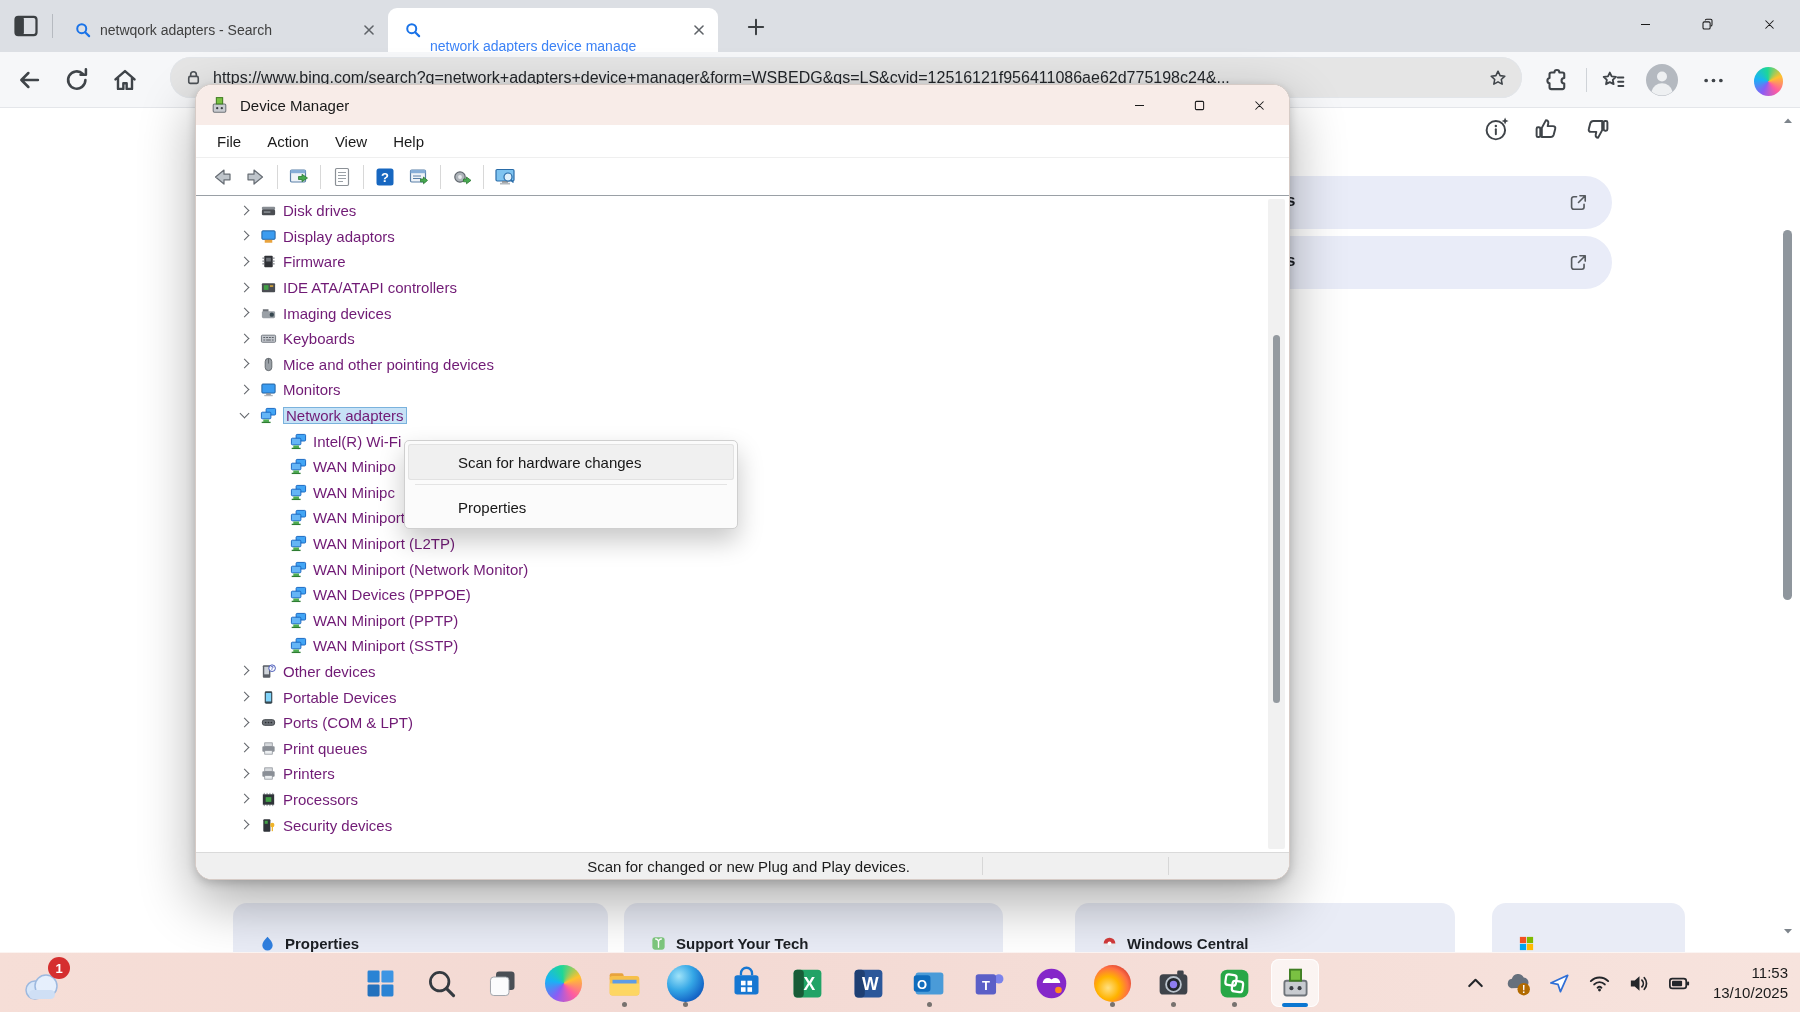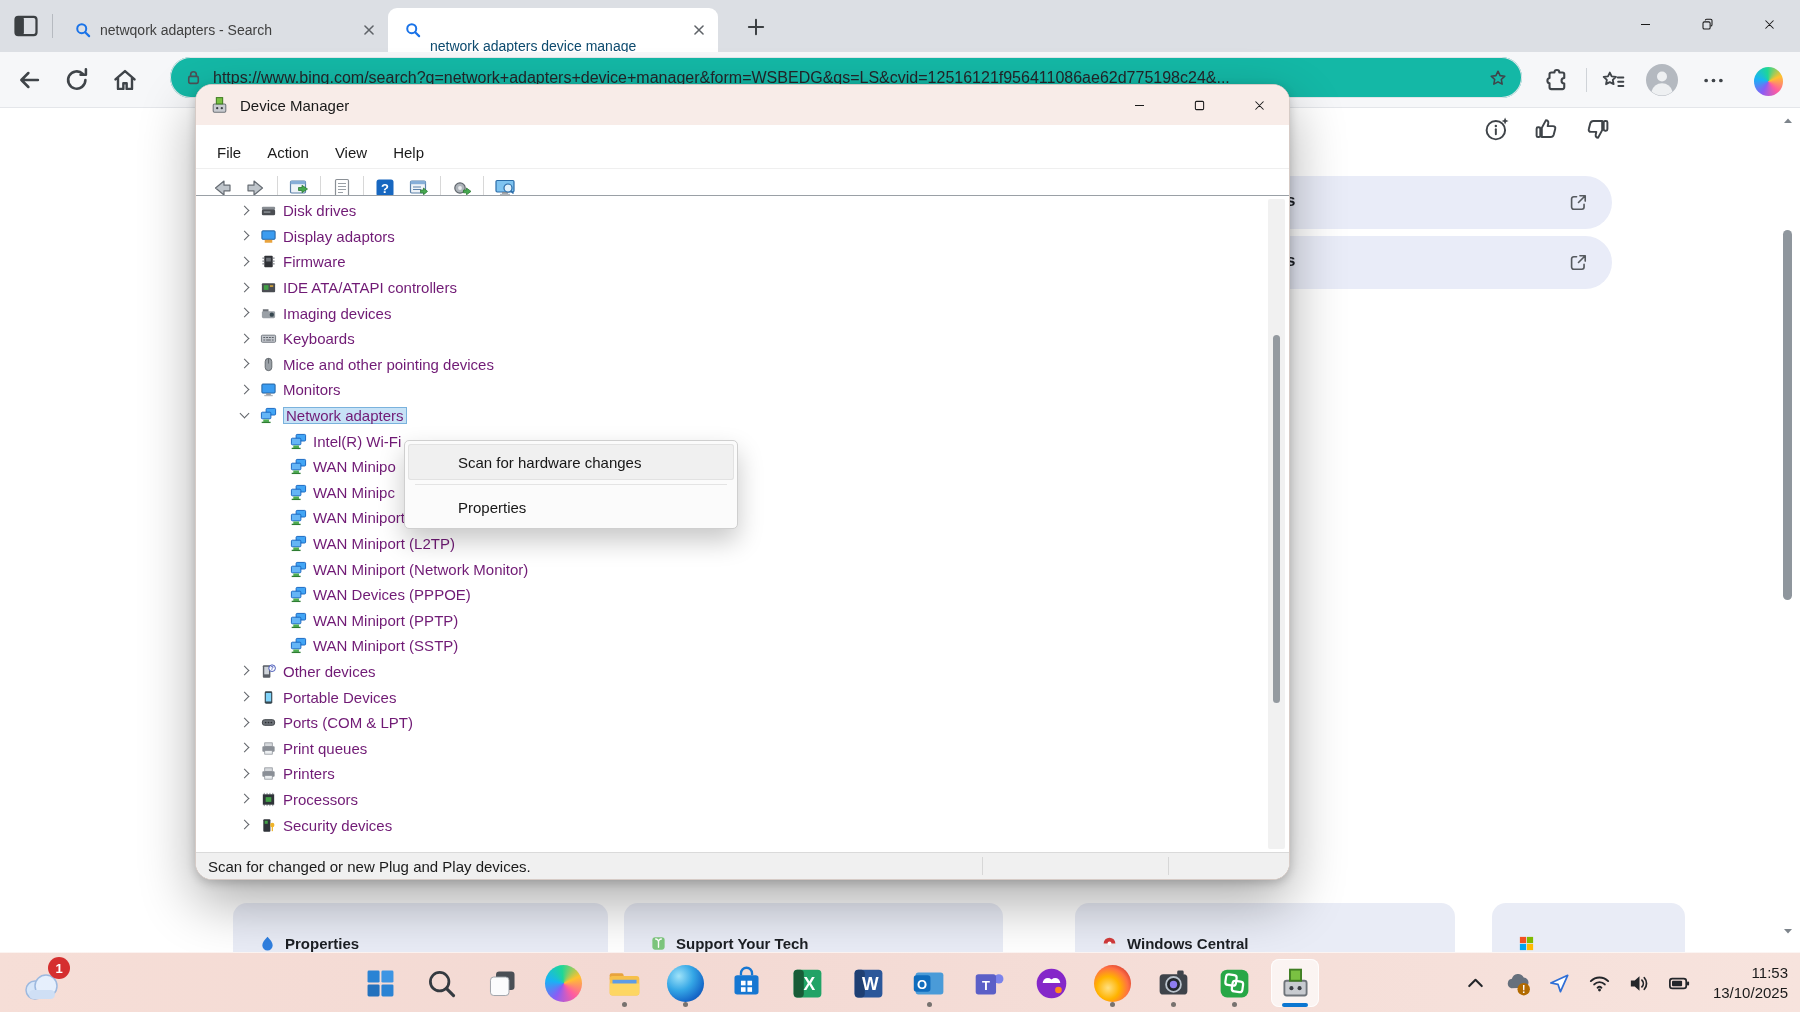--- a/index.html
+++ b/index.html
@@ -15,31 +15,31 @@
   
   .tabbar{position:absolute;left:0;top:0;right:0;height:52px;background:#dcdfe4;}
   .vtabs-btn{position:absolute;left:12px;top:12px;width:28px;height:28px;}
   .tab-vline{position:absolute;left:52px;top:14px;width:1px;height:24px;background:#b6bac0;}
   .tab-strip{position:absolute;left:58px;top:8px;height:44px;display:flex;}
   .tab{width:330px;height:44px;display:flex;align-items:center;padding:0 10px 0 16px;box-sizing:border-box;
     border-radius:9px 9px 0 0;position:relative;}
   .tab.active{background:#fff;}
   .tab .fav{width:18px;height:18px;flex:0 0 auto;}
   .tab-title{flex:1;margin:0 8px;font-size:14px;color:#404040;white-space:nowrap;overflow:hidden;}
-  .tab.active .tab-title{color:#0c4a6e;margin-top:31px;}
+  .tab.active .tab-title{color:#3b82f6;margin-top:31px;}
   .tab .tclose{width:18px;height:18px;flex:0 0 auto;border-radius:4px;}
   .newtab-btn{position:absolute;left:745px;top:16px;width:22px;height:22px;}
   .win-controls{position:absolute;right:0;top:0;height:48px;display:flex;}
   .wc{width:62px;height:48px;display:flex;align-items:center;justify-content:center;}
   .wc .ic{width:15px;height:15px;}
 
   
   .navbar{position:absolute;left:0;top:52px;right:0;height:56px;background:#f6f7f9;border-bottom:1px solid #e4e6ea;box-sizing:border-box;}
   .nav-btn{position:absolute;top:14px;width:28px;height:28px;}
-  .url-pill{position:absolute;left:170px;top:5px;width:1352px;height:41px;background:#14b8a6;border-radius:21px;
+  .url-pill{position:absolute;left:170px;top:5px;width:1352px;height:41px;background:#e5e5e5;border-radius:21px;
     box-shadow:inset 0 0 0 1px #e2e5e9;display:flex;align-items:center;padding:0 14px;box-sizing:border-box;}
   .url-pill .lock{width:19px;height:19px;flex:0 0 auto;}
   .url-text{flex:1;margin:0 10px;font-size:16px;color:#23262a;white-space:nowrap;overflow:hidden;text-decoration:underline;}
   .url-pill .star{width:20px;height:20px;flex:0 0 auto;}
   .nav-right .ic{position:absolute;top:15px;width:27px;height:27px;}
   .nav-sep{position:absolute;left:1586px;top:16px;width:1px;height:24px;background:#cfd3d8;}
 
   
   .page{position:absolute;left:0;top:108px;right:0;bottom:60px;background:#fff;overflow:hidden;}
   .fb-row{position:absolute;left:1482px;top:6px;display:flex;gap:20px;}
@@ -59,40 +59,40 @@
 
   
   .dm{position:absolute;left:195px;top:84px;width:1095px;height:796px;background:#fff;border-radius:17px;
     box-shadow:0 22px 55px rgba(0,0,0,.33),0 3px 10px rgba(0,0,0,.18);border:1px solid #d6cbc6;box-sizing:border-box;z-index:20;overflow:hidden;}
   .dm-title{height:40px;background:#f8ece8;display:flex;align-items:center;padding-left:13px;}
   .dm-title .appic{width:21px;height:21px;}
   .dm-title-text{margin-left:10px;font-size:15px;color:#191919;}
   .dm-controls{margin-left:auto;display:flex;height:40px;}
   .dmc{width:60px;height:40px;display:flex;align-items:center;justify-content:center;}
   .dmc .ic{width:15px;height:15px;}
-  .dm-menubar{height:32px;display:flex;align-items:center;padding-left:8px;background:#fff;border-bottom:1px solid #efefef;margin-top:11px;}
+  .dm-menubar{height:32px;display:flex;align-items:center;padding-left:8px;background:#fff;border-bottom:1px solid #efefef;}
   .menu-item{padding:0 13px;font-size:15px;color:#1a1a1a;}
   .dm-toolbar{height:37px;display:flex;align-items:center;padding-left:9px;background:#fff;border-bottom:1px solid #e8e8e8;}
   .dm-toolbar .ic{width:22px;height:22px;margin:0 6px;}
   .tb-sep{width:1px;height:24px;background:#d8d8d8;margin:0 4px;}
   .dm-body{position:absolute;left:0;right:0;top:110px;bottom:27px;border-top:1px solid #9aa0a6;background:#fff;overflow:hidden;}
   .device-tree{position:absolute;left:0;top:2px;right:30px;}
   .trow{height:25.6px;display:flex;align-items:center;gap:6px;padding-left:40px;}
   .trow.child{padding-left:94px;}
   .chev{width:18px;height:18px;position:relative;flex:0 0 auto;}
   .chev::before{content:"";position:absolute;left:5px;top:5px;width:6px;height:6px;
     border-right:1.6px solid #5f6368;border-bottom:1.6px solid #5f6368;transform:rotate(-45deg);}
   .chev.open::before{transform:rotate(45deg);top:3px;}
   .tree-ic{width:17px;height:17px;flex:0 0 auto;}
   .tlabel{font-size:15px;color:#701a75;white-space:nowrap;}
   .tlabel.sel{background:#c7e2f6;box-shadow:inset 0 0 0 1px #7ab2dd;padding:0 3px;}
   .dm-vscroll{position:absolute;right:4px;top:3px;bottom:3px;width:17px;background:#f1f1f1;border-radius:2px;}
   .dm-vthumb{position:absolute;left:5px;width:7px;top:136px;height:368px;background:#949aa0;border-radius:4px;}
   .dm-status{position:absolute;left:0;right:0;bottom:0;height:27px;background:#f0f0f0;border-top:1px solid #dadada;
-    display:flex;align-items:center;padding-left:12px;font-size:15px;color:#1a1a1a;box-sizing:border-box;}
+    display:flex;align-items:center;padding-left:12px;font-size:15px;color:#1a1a1a;box-sizing:border-box;justify-content:center;}
   .st-sep{position:absolute;top:4px;bottom:4px;width:1px;background:#d7d7d7;}
   .st-sep-1{left:786px;} .st-sep-2{left:972px;}
 
   
   .ctx{position:absolute;left:404px;top:440px;width:334px;background:#fbfbfb;border:1px solid #cfcfcf;border-radius:5px;
     box-shadow:0 12px 26px rgba(0,0,0,.22);padding:3px 0;z-index:50;box-sizing:border-box;}
   .ctx-item{height:36px;display:flex;align-items:center;padding-left:50px;font-size:15px;color:#161616;margin:0 3px;border-radius:3px;}
   .ctx-item.hl{background:#f0f0f0;box-shadow:inset 0 0 0 1px #e2e2e2;}
   .ctx-sep{height:1px;background:#e4e4e4;margin:4px 10px;}
 

